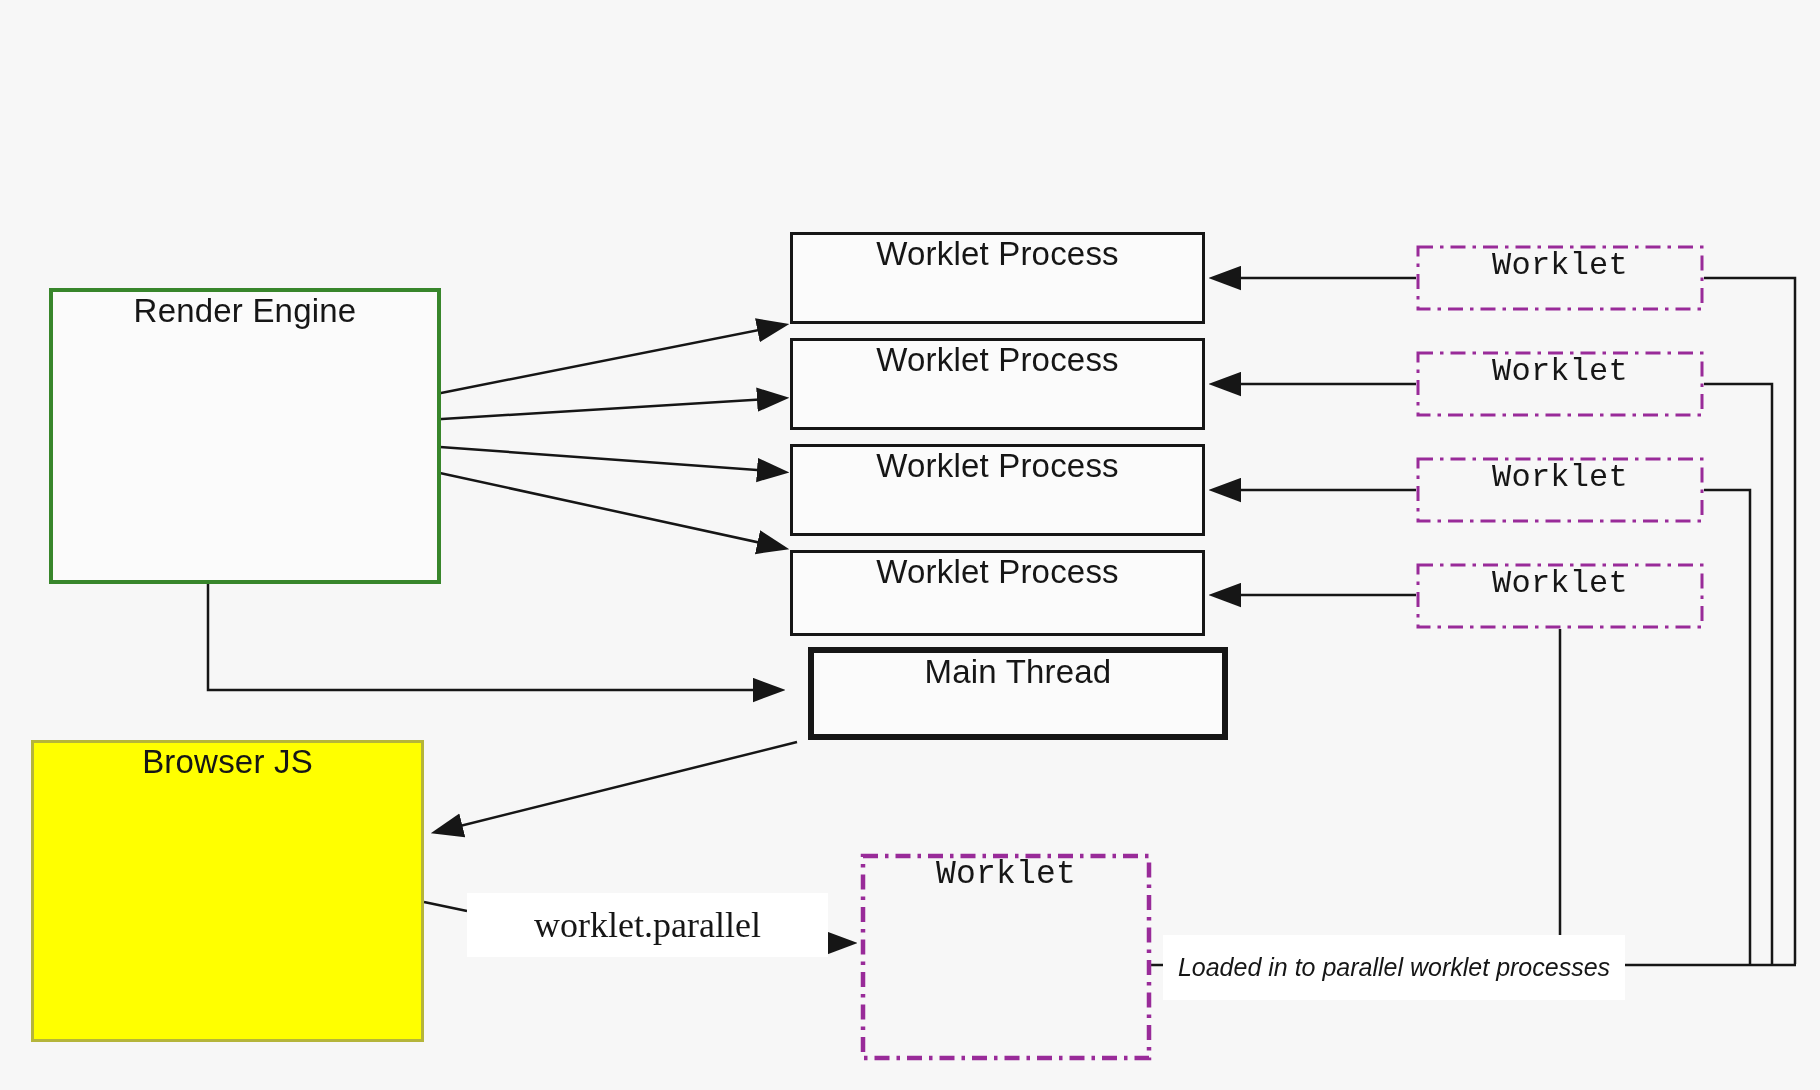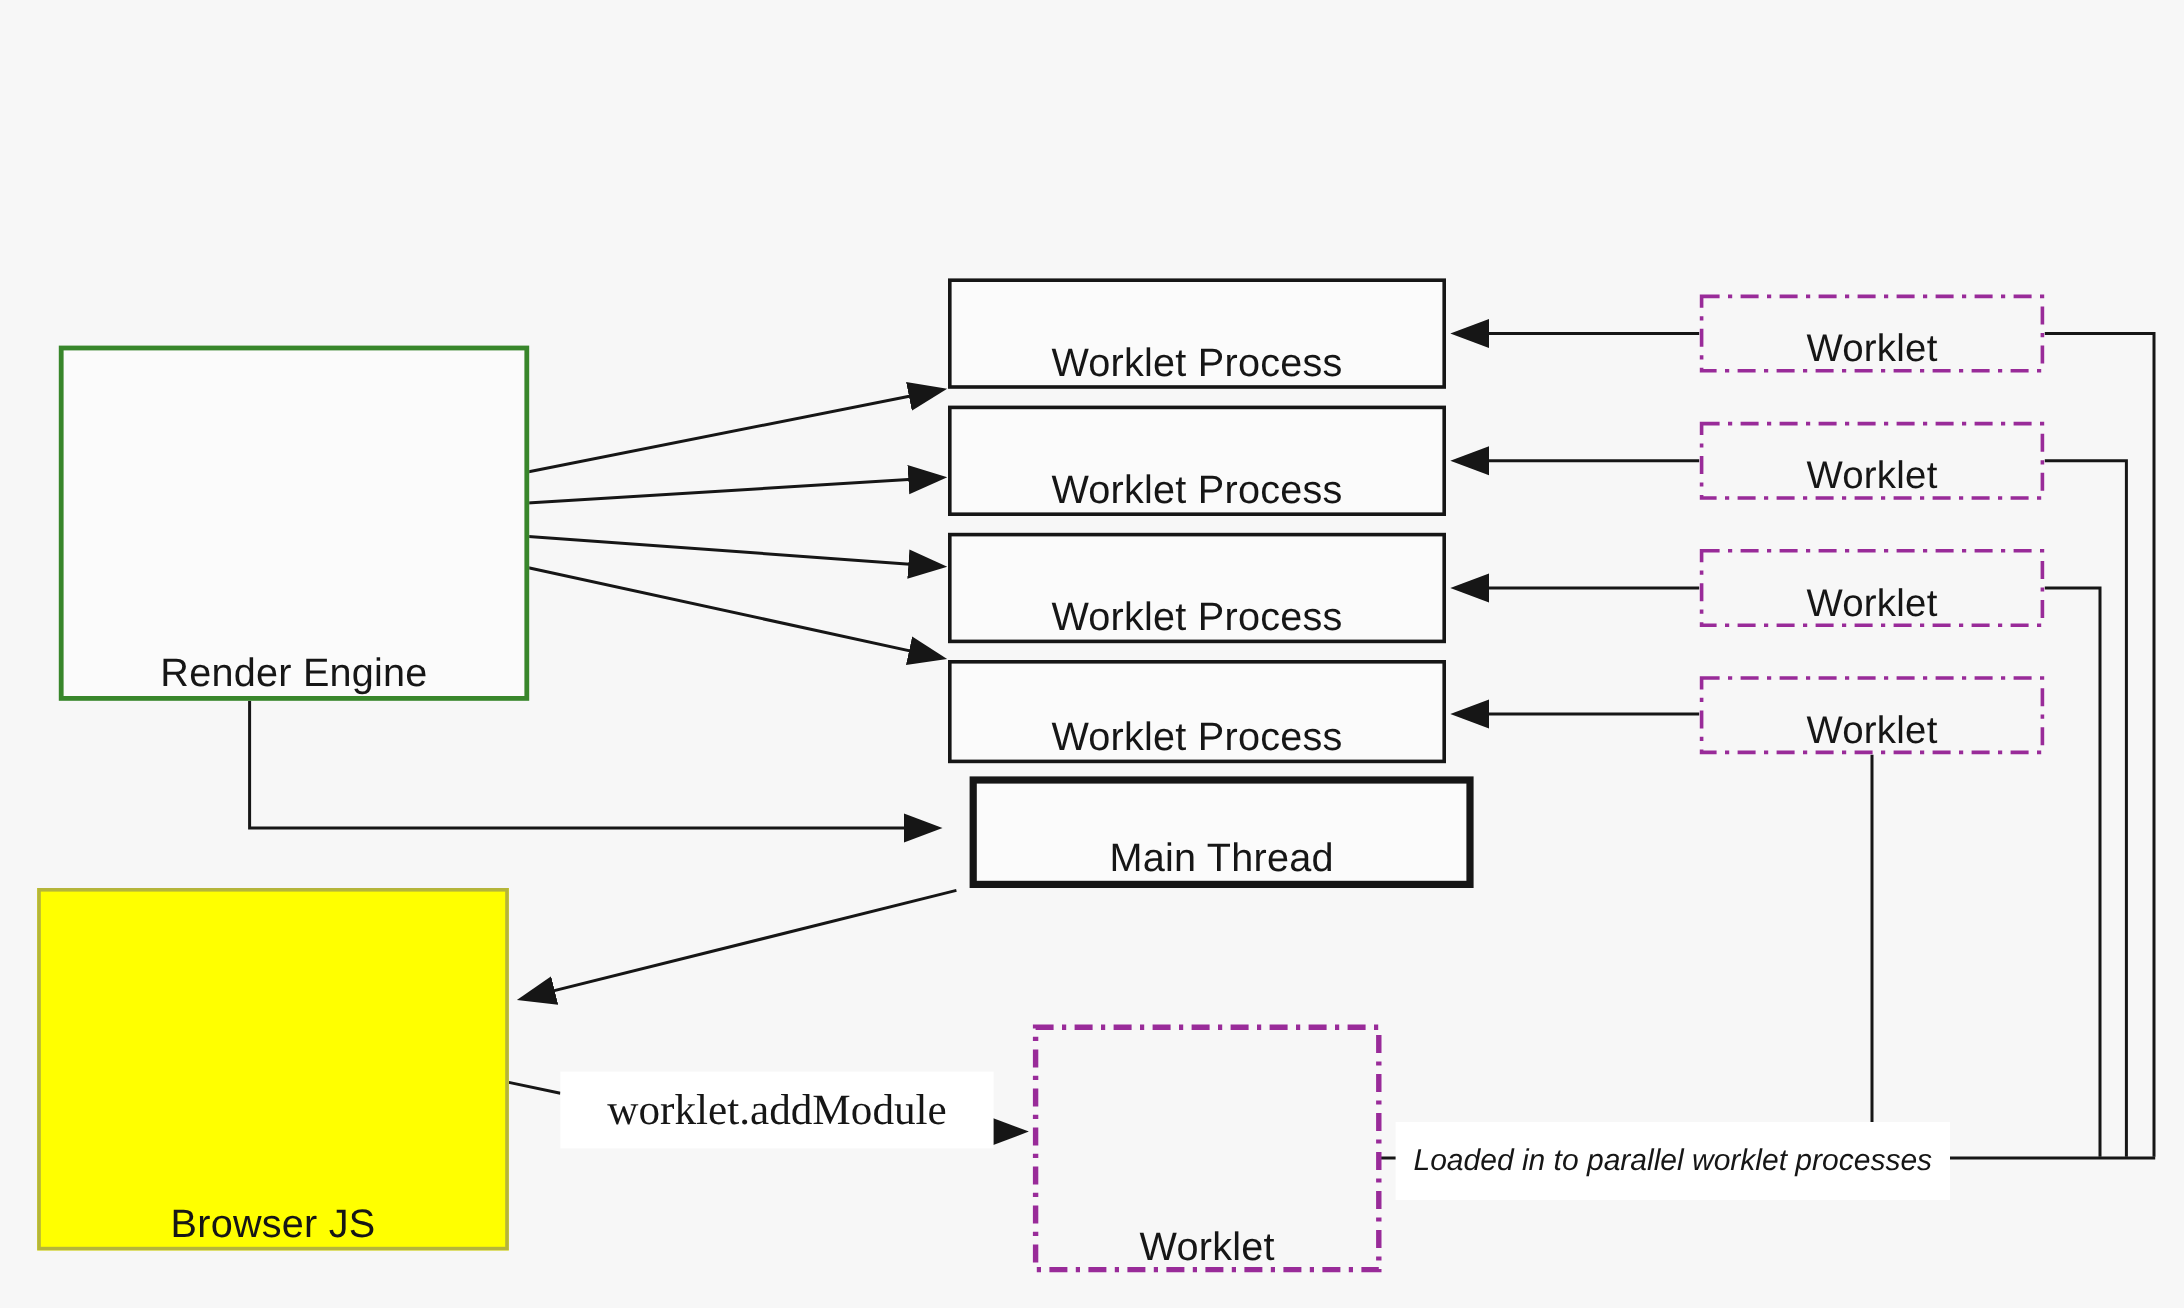--- a/index.html
+++ b/index.html
@@ -7,28 +7,28 @@
     --green:#38862b; --purple:#992b99; --yellow:#ffff00; --yellow-border:#b5b53a;
   }
   html,body{margin:0;padding:0;background:var(--bg);}
   #canvas{position:relative;width:1820px;height:1090px;background:var(--bg);
           font-family:"Liberation Sans",sans-serif;color:var(--ink);overflow:hidden;}
   #wires{position:absolute;left:0;top:0;width:1820px;height:1090px;z-index:1;}
   .edge{stroke:var(--ink);stroke-width:2.5;fill:none;}
   .dashbox{stroke:var(--purple);fill:none;stroke-dasharray:15 7 3.5 7;}
   .dashbox.thin{stroke-width:3;}
   .dashbox.thick{stroke-width:4.5;}
-  .node{position:absolute;box-sizing:border-box;display:flex;align-items:flex-end;
+  .node{position:absolute;box-sizing:border-box;display:flex;align-items:flex-start;
         justify-content:center;z-index:2;background:var(--box-fill);}
   .node .lbl{font-size:33px;letter-spacing:.2px;}
   .render{border:4px solid var(--green);}
   .process{border:3px solid var(--ink);}
   .mainthread{border:6px solid var(--ink);margin-left:21px;}
   .browser{background:var(--yellow);border:3px solid var(--yellow-border);}
-  .ghost{background:transparent;border:none;z-index:2;}
+  .ghost{background:transparent;border:none;z-index:2;font-family:Liberation Mono, monospace;}
   .ghost .lbl{font-size:32px;}
   .note{position:absolute;box-sizing:border-box;background:#ffffff;display:flex;
         align-items:center;justify-content:center;z-index:3;}
   .note.serif{font-family:"Liberation Serif",serif;font-size:36px;}
   .note.sans{font-size:25px;}
 </style>
 </head>
 <body>
 
 <div id="canvas">
@@ -105,19 +105,19 @@
     <span class="lbl">Worklet</span>
   </div>
   <div class="node ghost" style="left:1418px;top:565px;width:284px;height:62px;">
     <span class="lbl">Worklet</span>
   </div>
   <div class="node ghost" style="left:863px;top:856px;width:286px;height:202px;">
     <span class="lbl" style="font-size:33px;">Worklet</span>
   </div>
 
   <div class="note serif" style="left:467px;top:893px;width:361px;height:64px;">
-    <span>worklet.addModule</span>
+    <span>worklet.parallel</span>
   </div>
   <div class="note sans" style="left:1163px;top:935px;width:462px;height:65px;font-style:italic;">
     <span>Loaded in to parallel worklet processes</span>
   </div>
 
 </div>
 
 </body></html>

